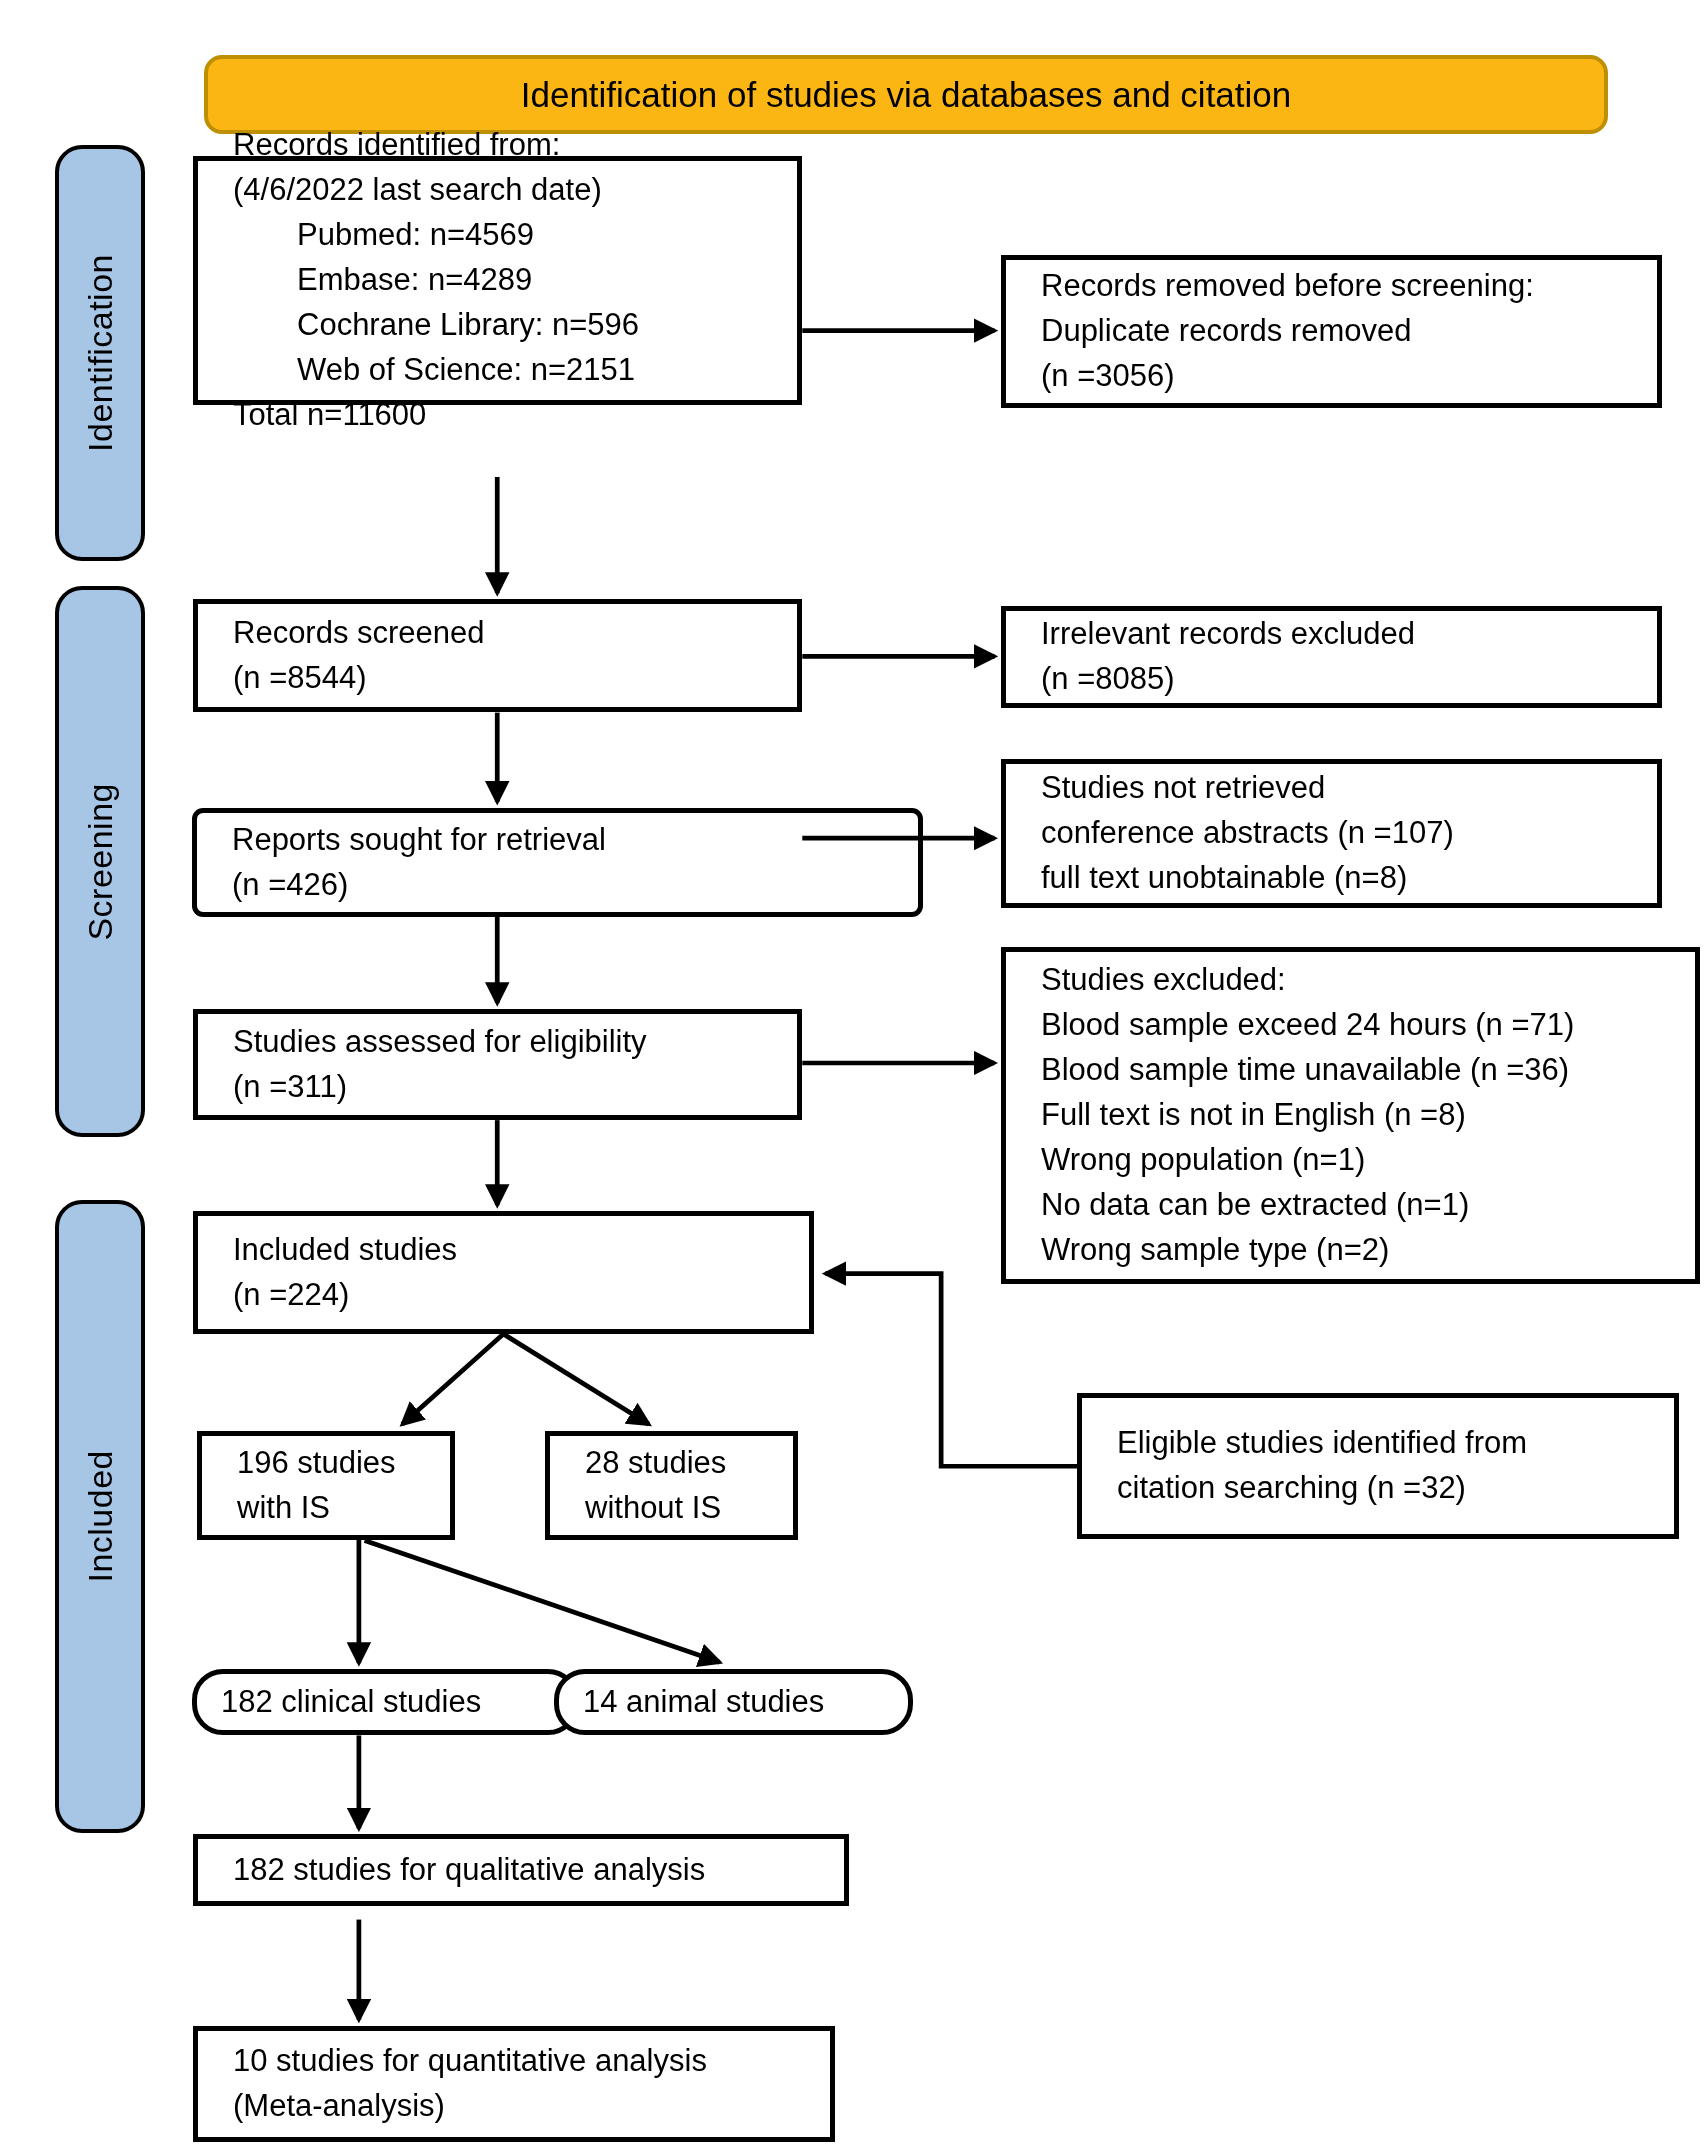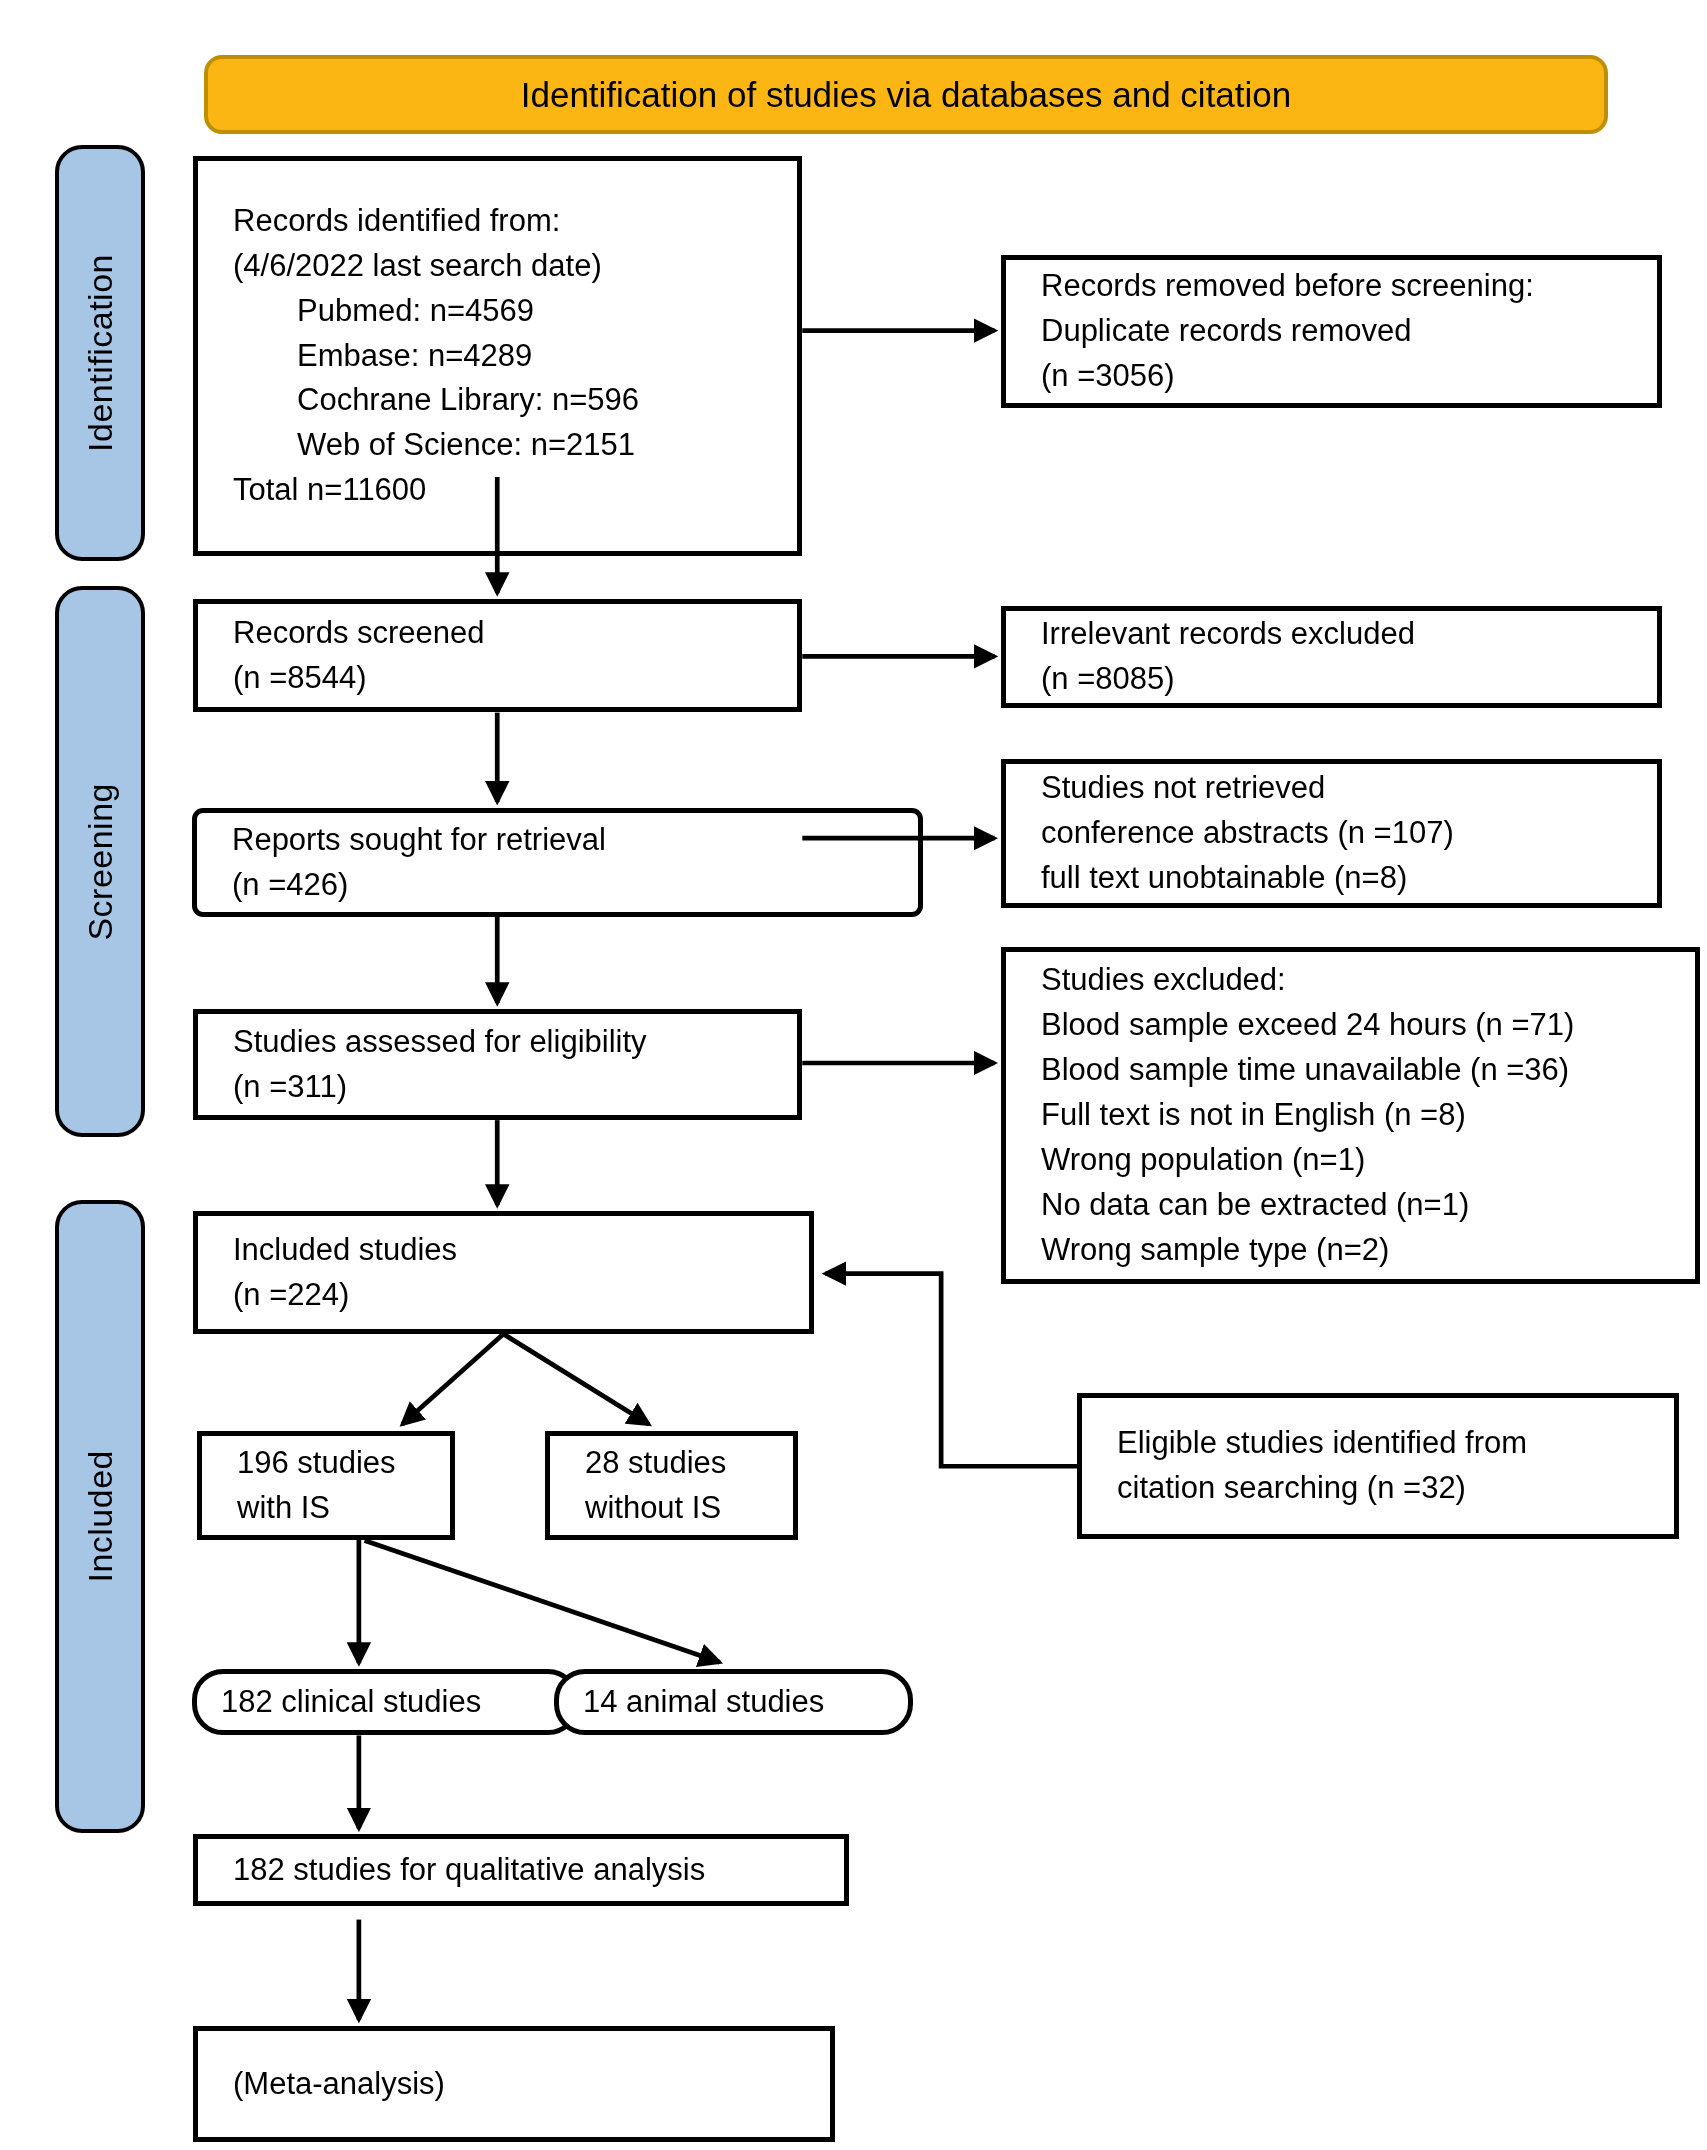--- a/index.html
+++ b/index.html
@@ -23,21 +23,21 @@
   #band-included{top:1200px;height:633px;}
 
   
   .box{position:absolute;background:#fff;border:5.2px solid #000;box-sizing:border-box;
        display:flex;flex-direction:column;justify-content:center;
        font-size:31px;line-height:1.45;padding:6.6px 11.3px 6.6px 35px;}
   .box .ln{white-space:nowrap;}
   .box .indent{padding-left:64px;}
   .slim{padding-left:24px;border-radius:31px;}
 
-  #b-records-identified{left:193px;top:156px;width:609px;height:400px;}
+  #b-records-identified{left:193px;top:156px;width:609px;height:249px;}
   #b-records-removed{left:1001px;top:255px;width:661px;height:153px;}
   #b-records-screened{left:193px;top:599px;width:609px;height:113px;}
   #b-irrelevant{left:1001px;top:606px;width:661px;height:102px;}
   #b-reports-sought{left:192px;top:808px;width:731px;height:109px;border-radius:11px;}
   #b-not-retrieved{left:1001px;top:759px;width:661px;height:149px;}
   #b-assessed{left:193px;top:1009px;width:609px;height:111px;}
   #b-excluded{left:1001px;top:947px;width:699px;height:337px;}
   #b-included{left:193px;top:1211px;width:621px;height:123px;}
   #b-eligible{left:1077px;top:1393px;width:602px;height:146px;}
   #b-with-is{left:197px;top:1431px;width:258px;height:109px;}
@@ -147,20 +147,21 @@
 
   <div class="box slim" id="b-animal">
     <div class="ln">14 animal studies</div>
   </div>
 
   <div class="box" id="b-qualitative">
     <div class="ln">182 studies for qualitative analysis</div>
   </div>
 
   <div class="box" id="b-quantitative">
+    <div class="ln">10 studies for quantitative analysis</div>
     <div class="ln">(Meta-analysis)</div>
   </div>
 
   <svg id="arrows" viewBox="0 0 3617 4555" xmlns="http://www.w3.org/2000/svg">
     <defs>
       <marker id="ah" viewBox="0 0 10 10" refX="8.5" refY="5" markerWidth="5.2" markerHeight="5.2" orient="auto-start-reverse">
         <path d="M0,0 L10,5 L0,10 z"></path>
       </marker>
     </defs>
 

